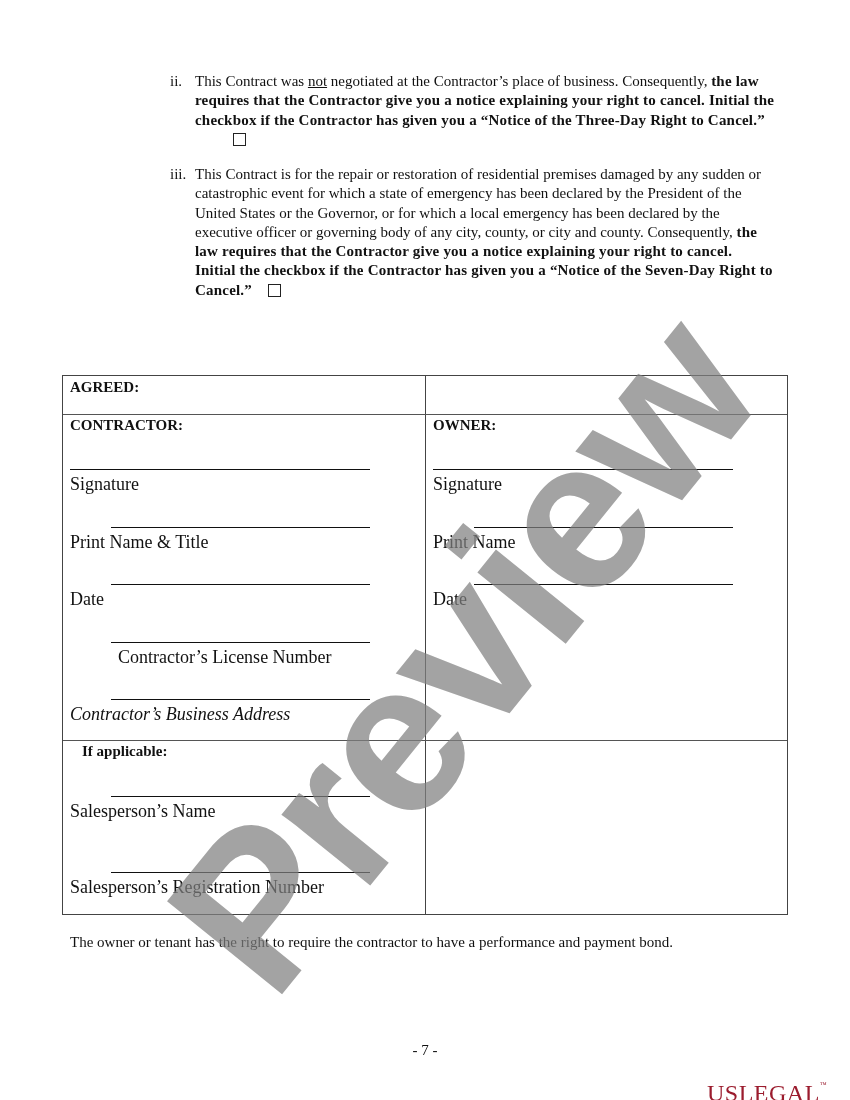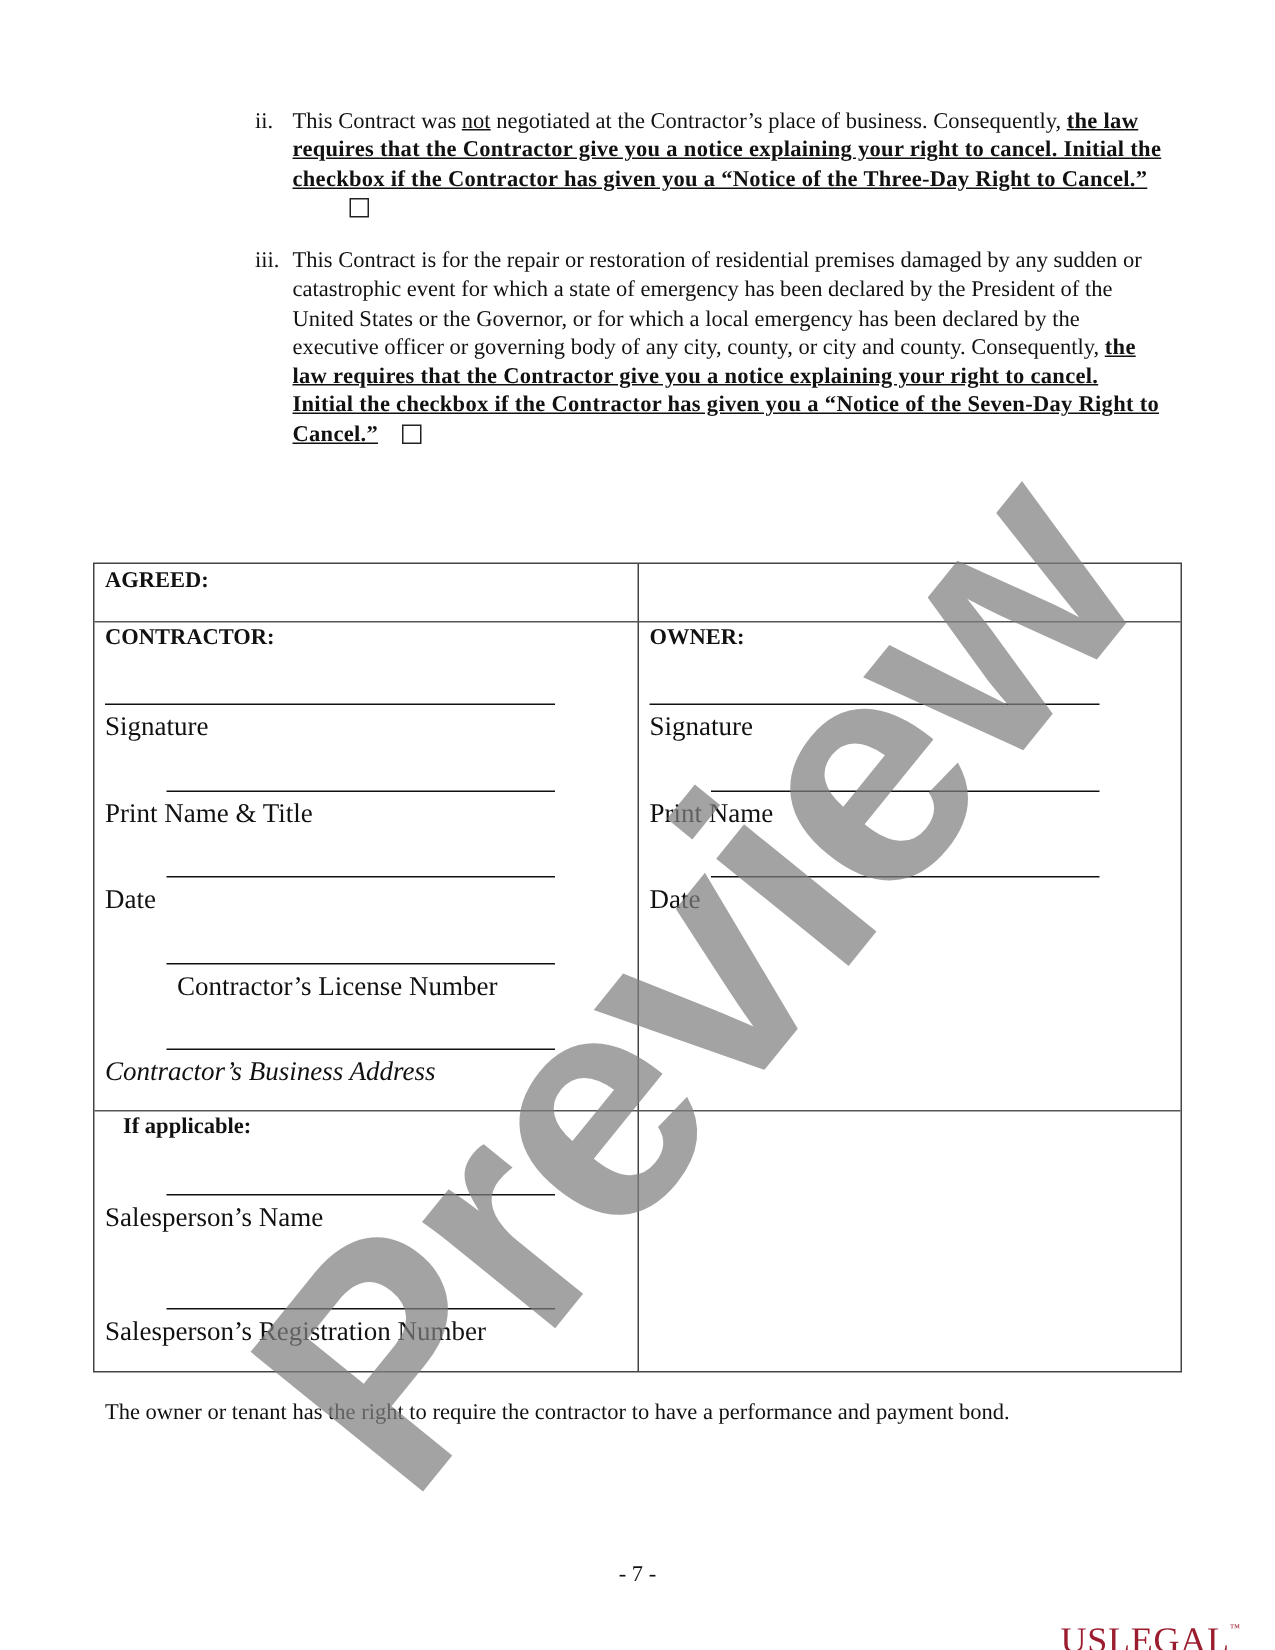--- a/index.html
+++ b/index.html
@@ -2,21 +2,21 @@
 <html><head>
   <meta charset="utf-8">
   <style>
     * { box-sizing: border-box; margin: 0; padding: 0; }
     html, body { width: 850px; height: 1100px; background: #ffffff; overflow: hidden; }
     body { position: relative; font-family: "Liberation Serif", serif; color: #111; font-size: 15px; }
 
     .clause { position: absolute; left: 170px; width: 600px; line-height: 19.3px; font-size: 15px; }
     .clause .num { position: absolute; left: 0; top: 0; }
     .clause .body { position: absolute; left: 25px; width: 580px; }
-    .clause b { font-weight: bold; letter-spacing: 0.2px; text-decoration: underline; }
+    .clause b { font-weight: bold; letter-spacing: 0.2px; }
     .clause u { text-decoration: underline; }
     .checkbox { display: inline-block; width: 13px; height: 13px; border: 1.3px solid #222; vertical-align: -2px; background: #fff; }
 
     .sig-table { position: absolute; left: 62px; top: 375px; width: 726px; height: 540px; border: 1.3px solid #444; }
     .vline { position: absolute; left: 362px; top: 0; width: 1.3px; height: 100%; background: #444; }
     .hline { position: absolute; left: 0; width: 100%; height: 1.3px; background: #555; }
 
     .lbl { position: absolute; font-size: 18px; white-space: nowrap; }
     .hdr { position: absolute; font-size: 15px; font-weight: bold; white-space: nowrap; }
     .uline { position: absolute; height: 1.3px; background: #111; }

